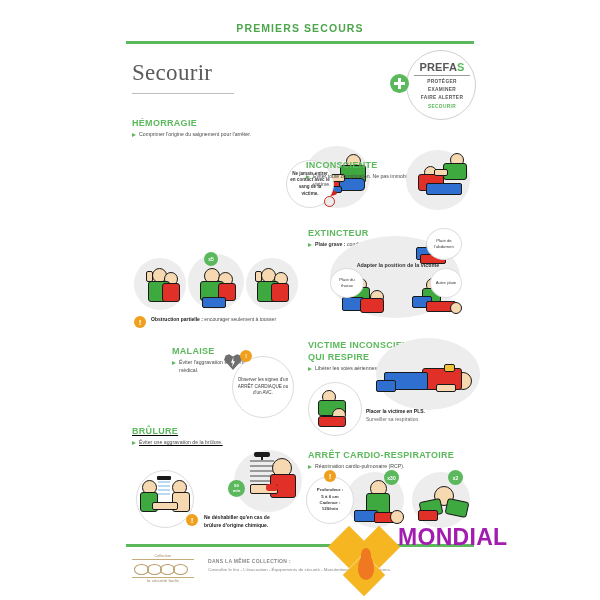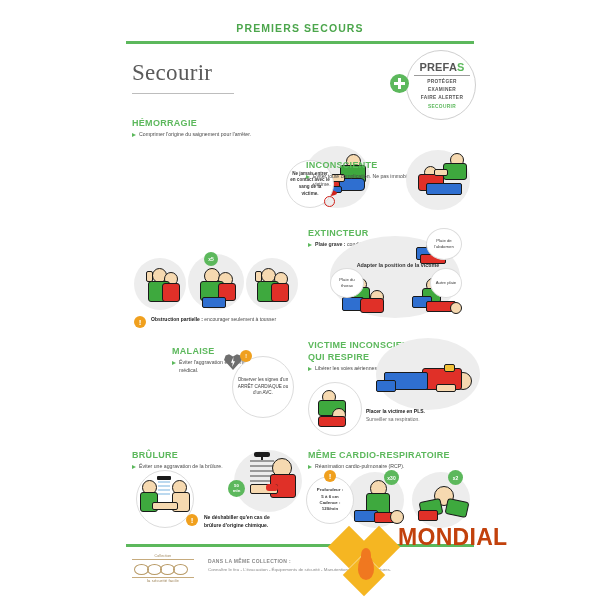--- a/index.html
+++ b/index.html
@@ -107,21 +107,21 @@
     position:absolute;top:3px;width:13px;height:9px;border:1.1px solid #b89a66;border-radius:50%;
   }
   .coll-name{font-size:4.2px;color:#9a7f52;text-align:center;letter-spacing:.1px;}
   .foot-txt{position:absolute;left:90px;top:558px;}
   .foot-t1{font-size:5px;font-weight:bold;color:#8a8a8a;letter-spacing:.3px;}
   .foot-t2{font-size:4.4px;color:#8a8a8a;margin-top:3px;}
 
   
   .wm{position:absolute;left:330px;top:520px;width:270px;height:80px;pointer-events:none;}
   .wm-txt{position:absolute;left:68px;top:6px;line-height:1.02;}
-  .wm-l1{font-size:23px;font-weight:bold;color:#c2410c;letter-spacing:.3px;}
+  .wm-l1{font-size:23px;font-weight:bold;color:#a21caf;letter-spacing:.3px;}
   .wm-l2{font-size:23px;font-weight:bold;color:#f07820;letter-spacing:.3px;}
   .wm-logo{position:absolute;left:0px;top:8px;width:72px;height:72px;}
   .wm-d{position:absolute;width:30px;height:30px;background:#f5b622;transform:rotate(45deg);}
   .wm-flame{
     position:absolute;left:28px;top:26px;width:16px;height:26px;background:#f07820;
     border-radius:50% 50% 50% 50%/60% 60% 40% 40%;transform:rotate(0deg);
   }
   .wm-flame:after{
     content:"";position:absolute;left:3px;top:-6px;width:10px;height:14px;background:#f07820;
     border-radius:50% 50% 40% 40%;
@@ -286,21 +286,21 @@
     <div class="head" style="left:8px;top:2px;width:12px;height:12px;"></div>
     <div class="torso green" style="left:4px;top:12px;width:26px;height:14px;"></div>
     <div class="head" style="left:18px;top:20px;width:12px;height:12px;"></div>
     <div class="torso red" style="left:4px;top:28px;width:26px;height:9px;"></div>
   </div>
   <div class="note" style="left:248px;top:408px;width:110px;">
     <b>Placer la victime en PLS.</b><br>
     <span style="color:#6a6a6a;">Surveiller sa respiration.</span>
   </div>
 
-  <div style="position:absolute;left:14px;top:450px;width:170px;">
+  <div style="position:absolute;left:14px;top:426px;width:170px;text-decoration:underline;">
     <div class="sec-h">BRÛLURE</div>
     <div class="sec-sub">Éviter une aggravation de la brûlure.</div>
   </div>
   <div class="blob" style="left:116px;top:450px;width:68px;height:62px;"></div>
   <div style="position:absolute;left:18px;top:470px;width:56px;height:56px;border-radius:50%;border:1px solid #dcdcdc;background:#fff;"></div>
 
   <div class="fg" style="left:22px;top:474px;width:52px;height:50px;">
     <div class="head" style="left:2px;top:6px;width:13px;height:13px;"></div>
     <div class="torso green" style="left:0px;top:18px;width:16px;height:18px;"></div>
     <div class="head" style="left:32px;top:6px;width:13px;height:13px;"></div>
@@ -324,21 +324,21 @@
     <span>min</span>
   </div>
 
   <div class="warn" style="left:68px;top:514px;">!</div>
   <div class="note" style="left:86px;top:514px;width:120px;">
     <b>Ne déshabiller qu'en cas de</b><br>
     <b>brûlure d'origine chimique.</b>
   </div>
 
   <div style="position:absolute;left:190px;top:450px;width:170px;">
-    <div class="sec-h">MÊME CARDIO-RESPIRATOIRE</div>
+    <div class="sec-h">ARRÊT CARDIO-RESPIRATOIRE</div>
     <div class="sec-sub">Réanimation cardio-pulmonaire (RCP).</div>
   </div>
   <div class="blob" style="left:228px;top:472px;width:58px;height:56px;"></div>
   <div class="blob" style="left:294px;top:472px;width:58px;height:56px;"></div>
 
   <div class="callout thin" style="left:188px;top:476px;width:48px;height:48px;font-weight:bold;font-size:4.4px;">
     <div>
       <div>Profondeur :</div>
       <div>5 à 6 cm</div>
       <div>Cadence :</div>

